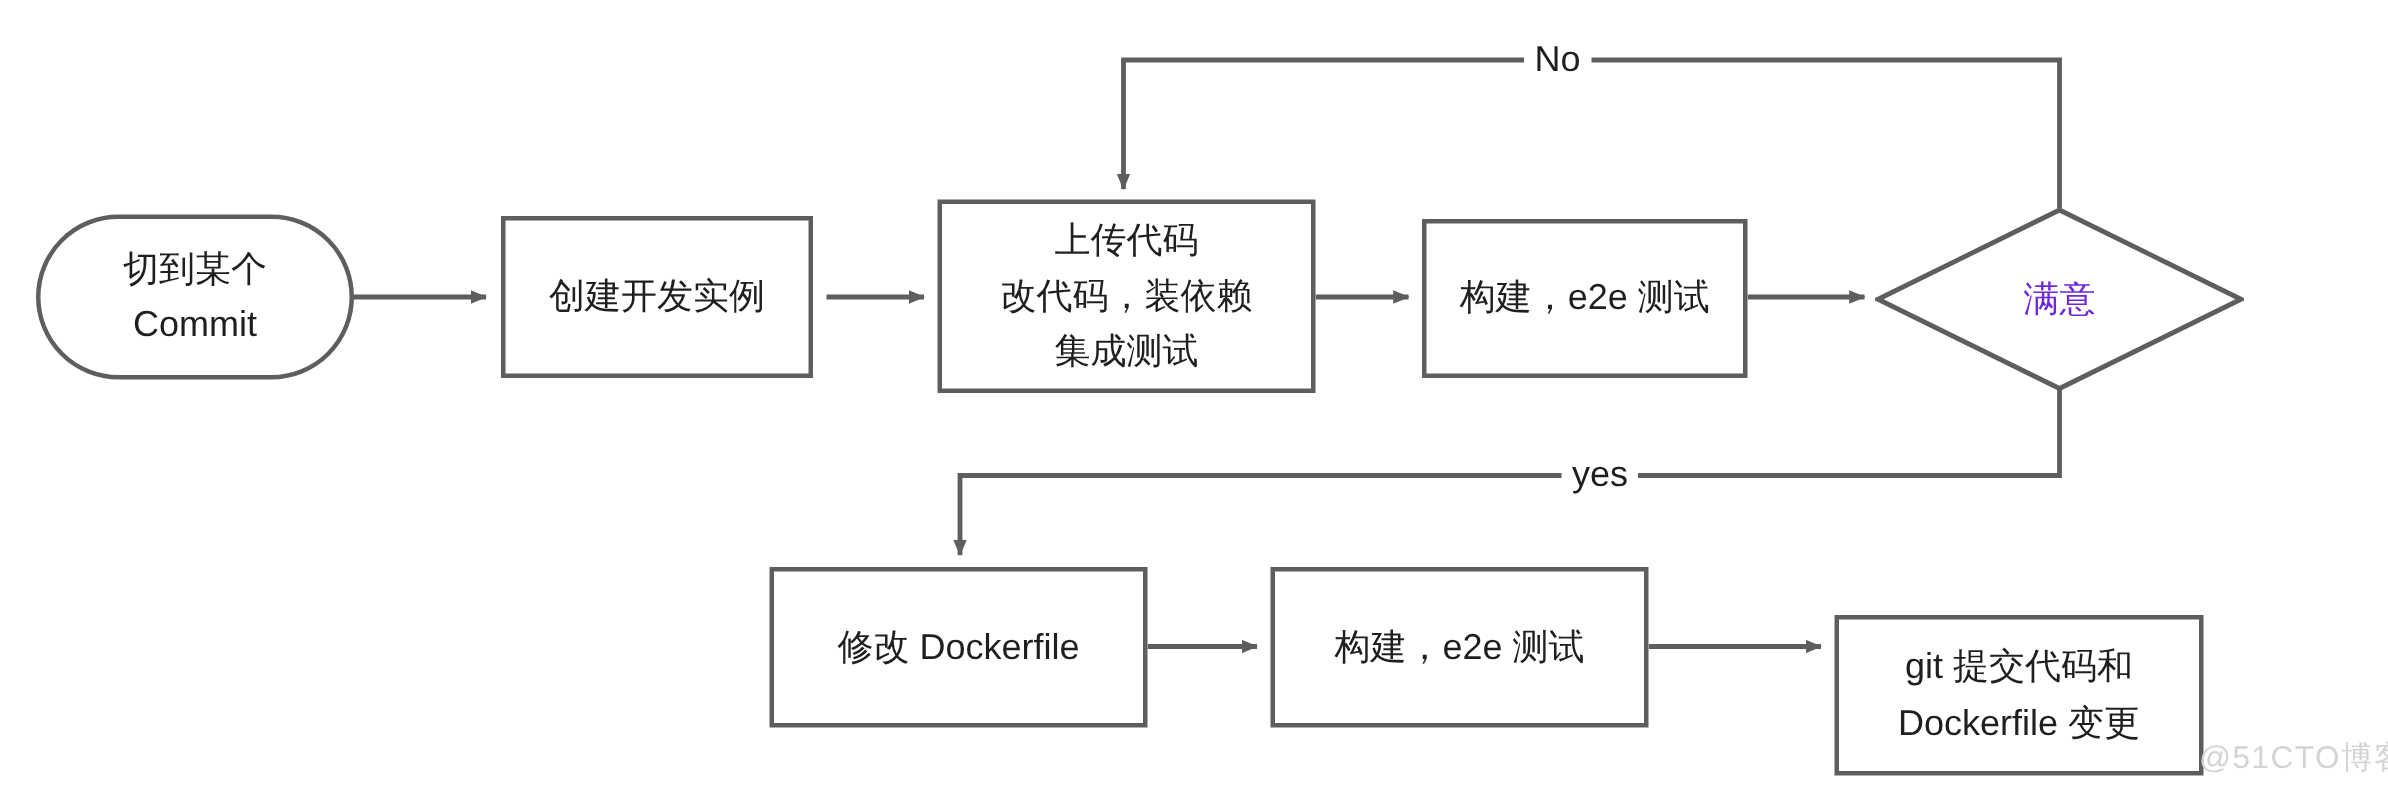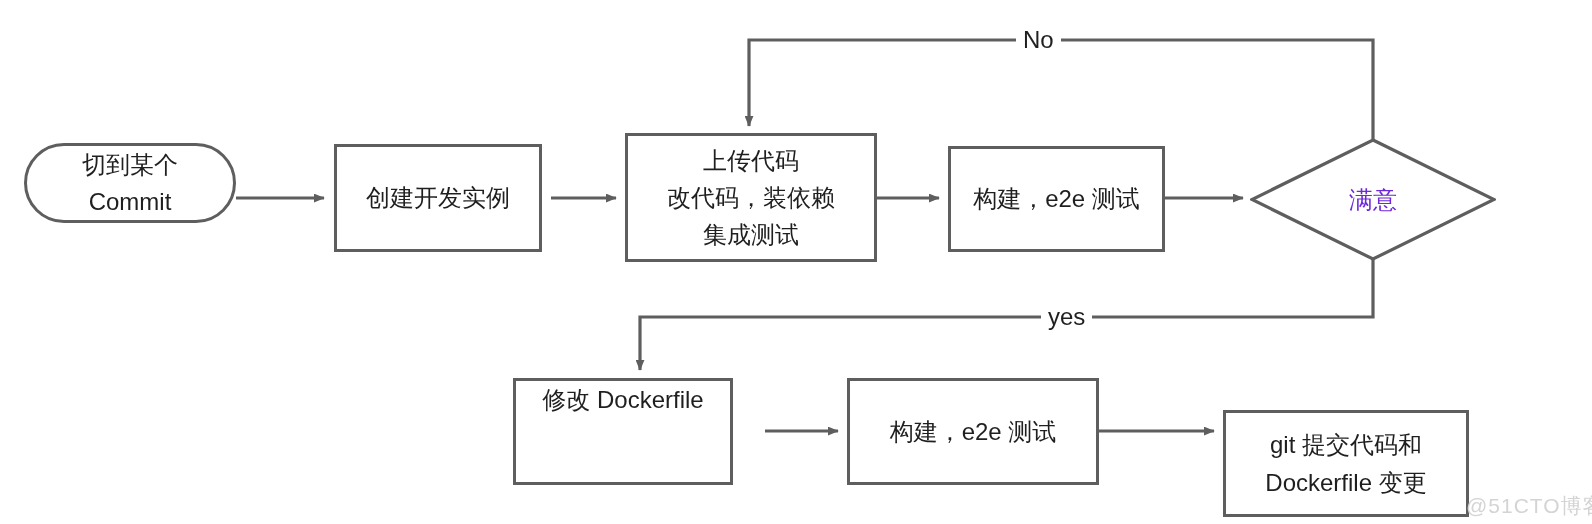--- a/index.html
+++ b/index.html
@@ -106,21 +106,21 @@
       <path d="M1373,139 L1373,40 L749,40 L749,126" marker-end="url(#arrow)"></path>
 
       <path d="M1373,259 L1373,317 L640,317 L640,370" marker-end="url(#arrow)"></path>
 
       <path d="M765,431 L838,431" marker-end="url(#arrow)"></path>
 
       <path d="M1099,431 L1214,431" marker-end="url(#arrow)"></path>
     </g>
   </svg>
 
-  <div class="node stadium" style="left:24px; top:143px; width:212px; height:80px;">
+  <div class="node stadium" style="left:24px; top:143px; width:212px; height:110px;">
     <span class="line">切到某个</span>
     <span class="line">Commit</span>
   </div>
 
   <div class="node" style="left:334px; top:144px; width:208px; height:108px;">
     <span class="line">创建开发实例</span>
   </div>
 
   <div class="node" style="left:625px; top:133px; width:252px; height:129px;">
     <span class="line">上传代码</span>
@@ -132,21 +132,21 @@
     <span class="line">构建，e2e 测试</span>
   </div>
 
   <div class="diamond-wrap" style="left:1250px; top:138px; width:246px; height:123px;">
     <svg width="246" height="123" viewBox="0 0 246 123" xmlns="http://www.w3.org/2000/svg">
       <path d="M123,2 L244,61.5 L123,121 L2,61.5 Z" fill="#ffffff" stroke="#5e5e5e" stroke-width="3.2"></path>
     </svg>
     <span class="diamond-label">满意</span>
   </div>
 
-  <div class="node" style="left:513px; top:378px; width:220px; height:107px;justify-content:space-between;">
+  <div class="node" style="left:513px; top:378px; width:252px; height:107px;">
     <span class="line">修改 Dockerfile</span>
   </div>
 
   <div class="node" style="left:847px; top:378px; width:252px; height:107px;">
     <span class="line">构建，e2e 测试</span>
   </div>
 
   <div class="node" style="left:1223px; top:378px; width:246px; height:107px;margin-top:32px;">
     <span class="line">git 提交代码和</span>
     <span class="line">Dockerfile 变更</span>

